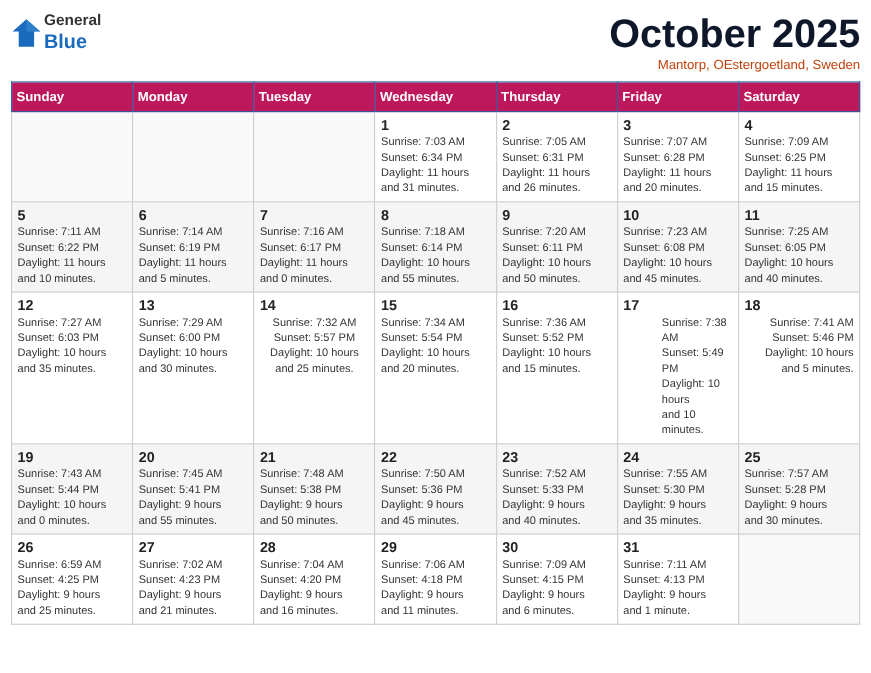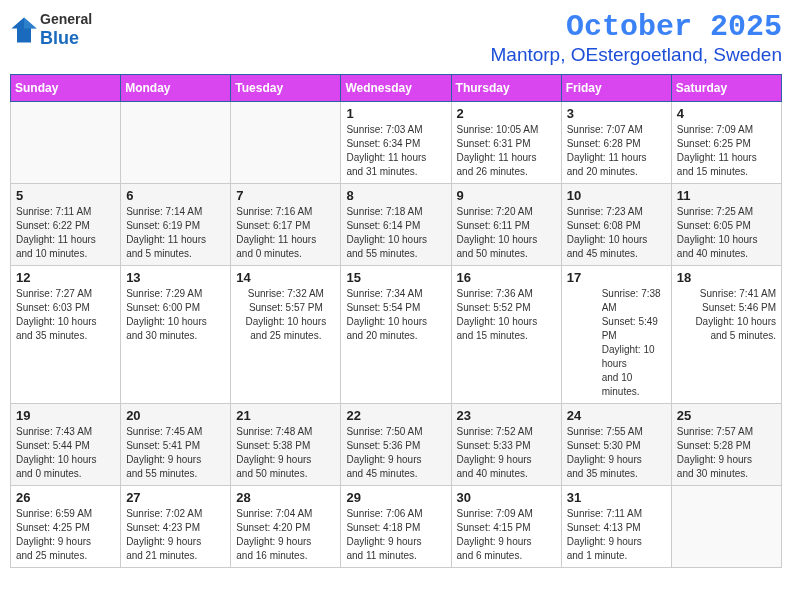--- a/index.html
+++ b/index.html
@@ -32,36 +32,35 @@
     }
     .logo-icon {
       width: 28px;
       height: 28px;
       margin-right: 2px;
     }
     .title-block {
       text-align: right;
     }
     .month-title {
-      font-size: 30px;
-      font-weight: bold;
-      color: #3b82f6;
-      font-family: Liberation Mono, monospace;
+      font-size: 36px;
+      font-weight: bold;
+      color: #0f172a;
     }
     .location-title {
-      font-size: 19px;
-      color: #1d4ed8;
+      font-size: 12px;
+      color: #c2410c;
     }
     table {
       width: 100%;
       border-collapse: collapse;
       table-layout: fixed;
     }
     thead th {
-      background-color: #d946ef;
+      background-color: #be185d;
       color: #fff;
       font-size: 12px;
       font-weight: bold;
       padding: 6px 4px;
       text-align: left;
       border: 1px solid #2c5fa3;
     }
     tbody tr {
       height: 80px;
     }
@@ -131,21 +130,21 @@
         <td class="empty-cell"></td>
         <td>
           <span class="day-number">1</span>
           <div class="day-info" style="white-space: pre-line;">Sunrise: 7:03 AM
 Sunset: 6:34 PM
 Daylight: 11 hours
 and 31 minutes.</div>
         </td>
         <td>
           <span class="day-number">2</span>
-          <div class="day-info" style="white-space: pre-line;">Sunrise: 10:05 AM
+          <div class="day-info" style="white-space: pre-line;">Sunrise: 7:05 AM
 Sunset: 6:31 PM
 Daylight: 11 hours
 and 26 minutes.</div>
         </td>
         <td>
           <span class="day-number">3</span>
           <div class="day-info" style="white-space: pre-line;">Sunrise: 7:07 AM
 Sunset: 6:28 PM
 Daylight: 11 hours
 and 20 minutes.</div>

